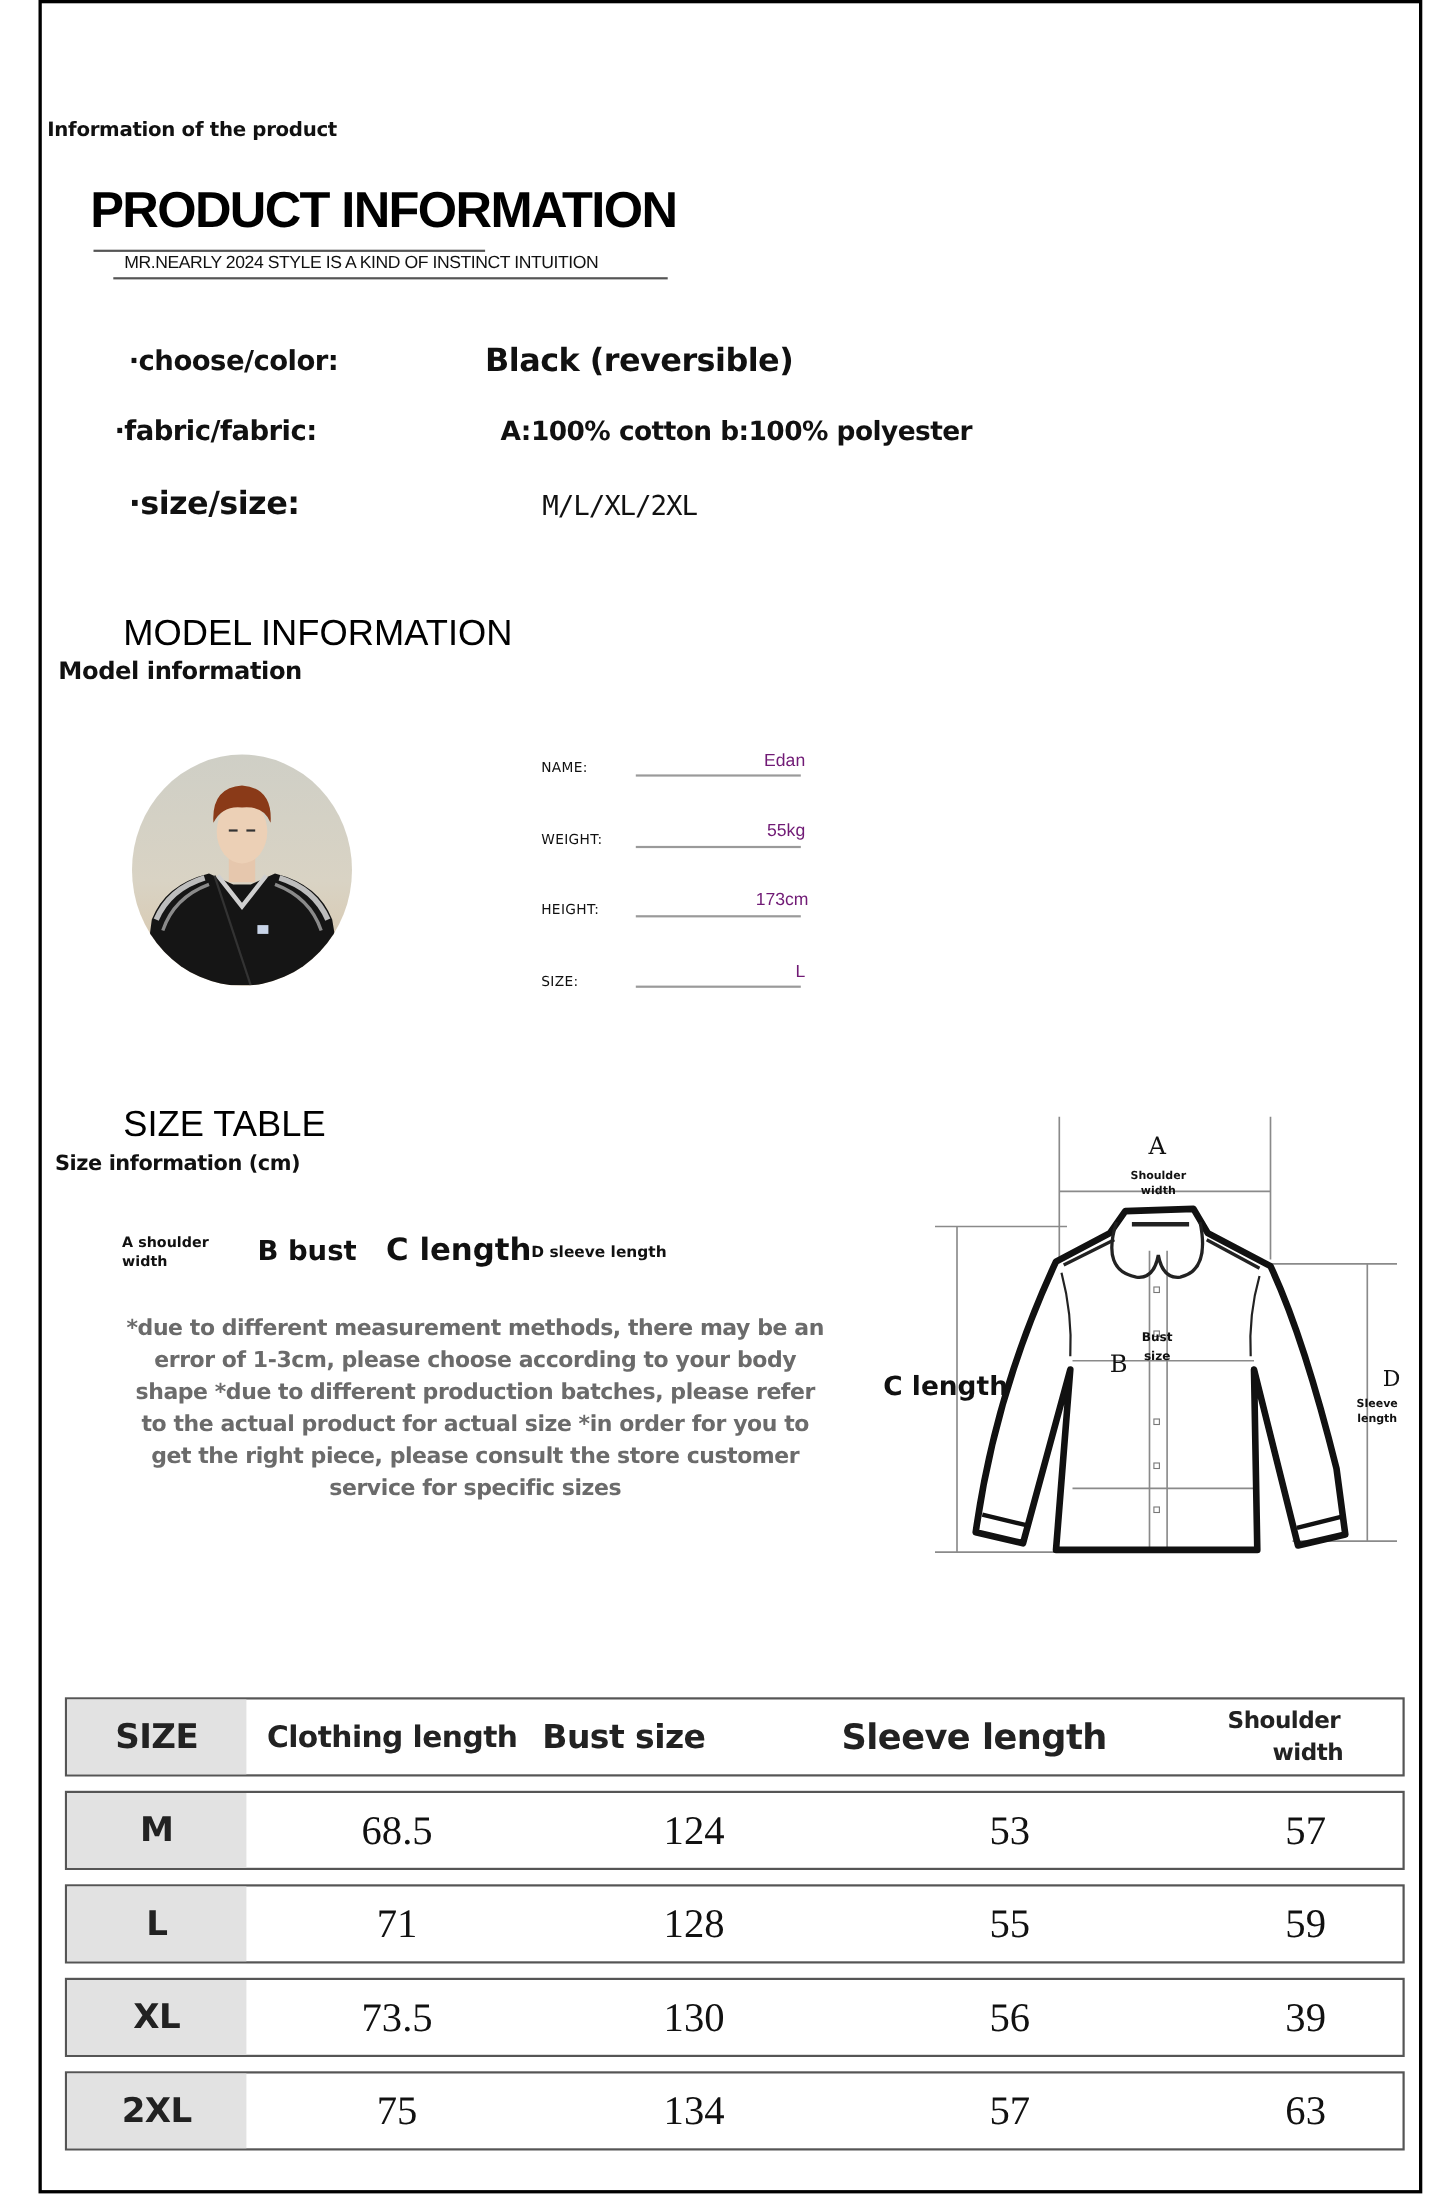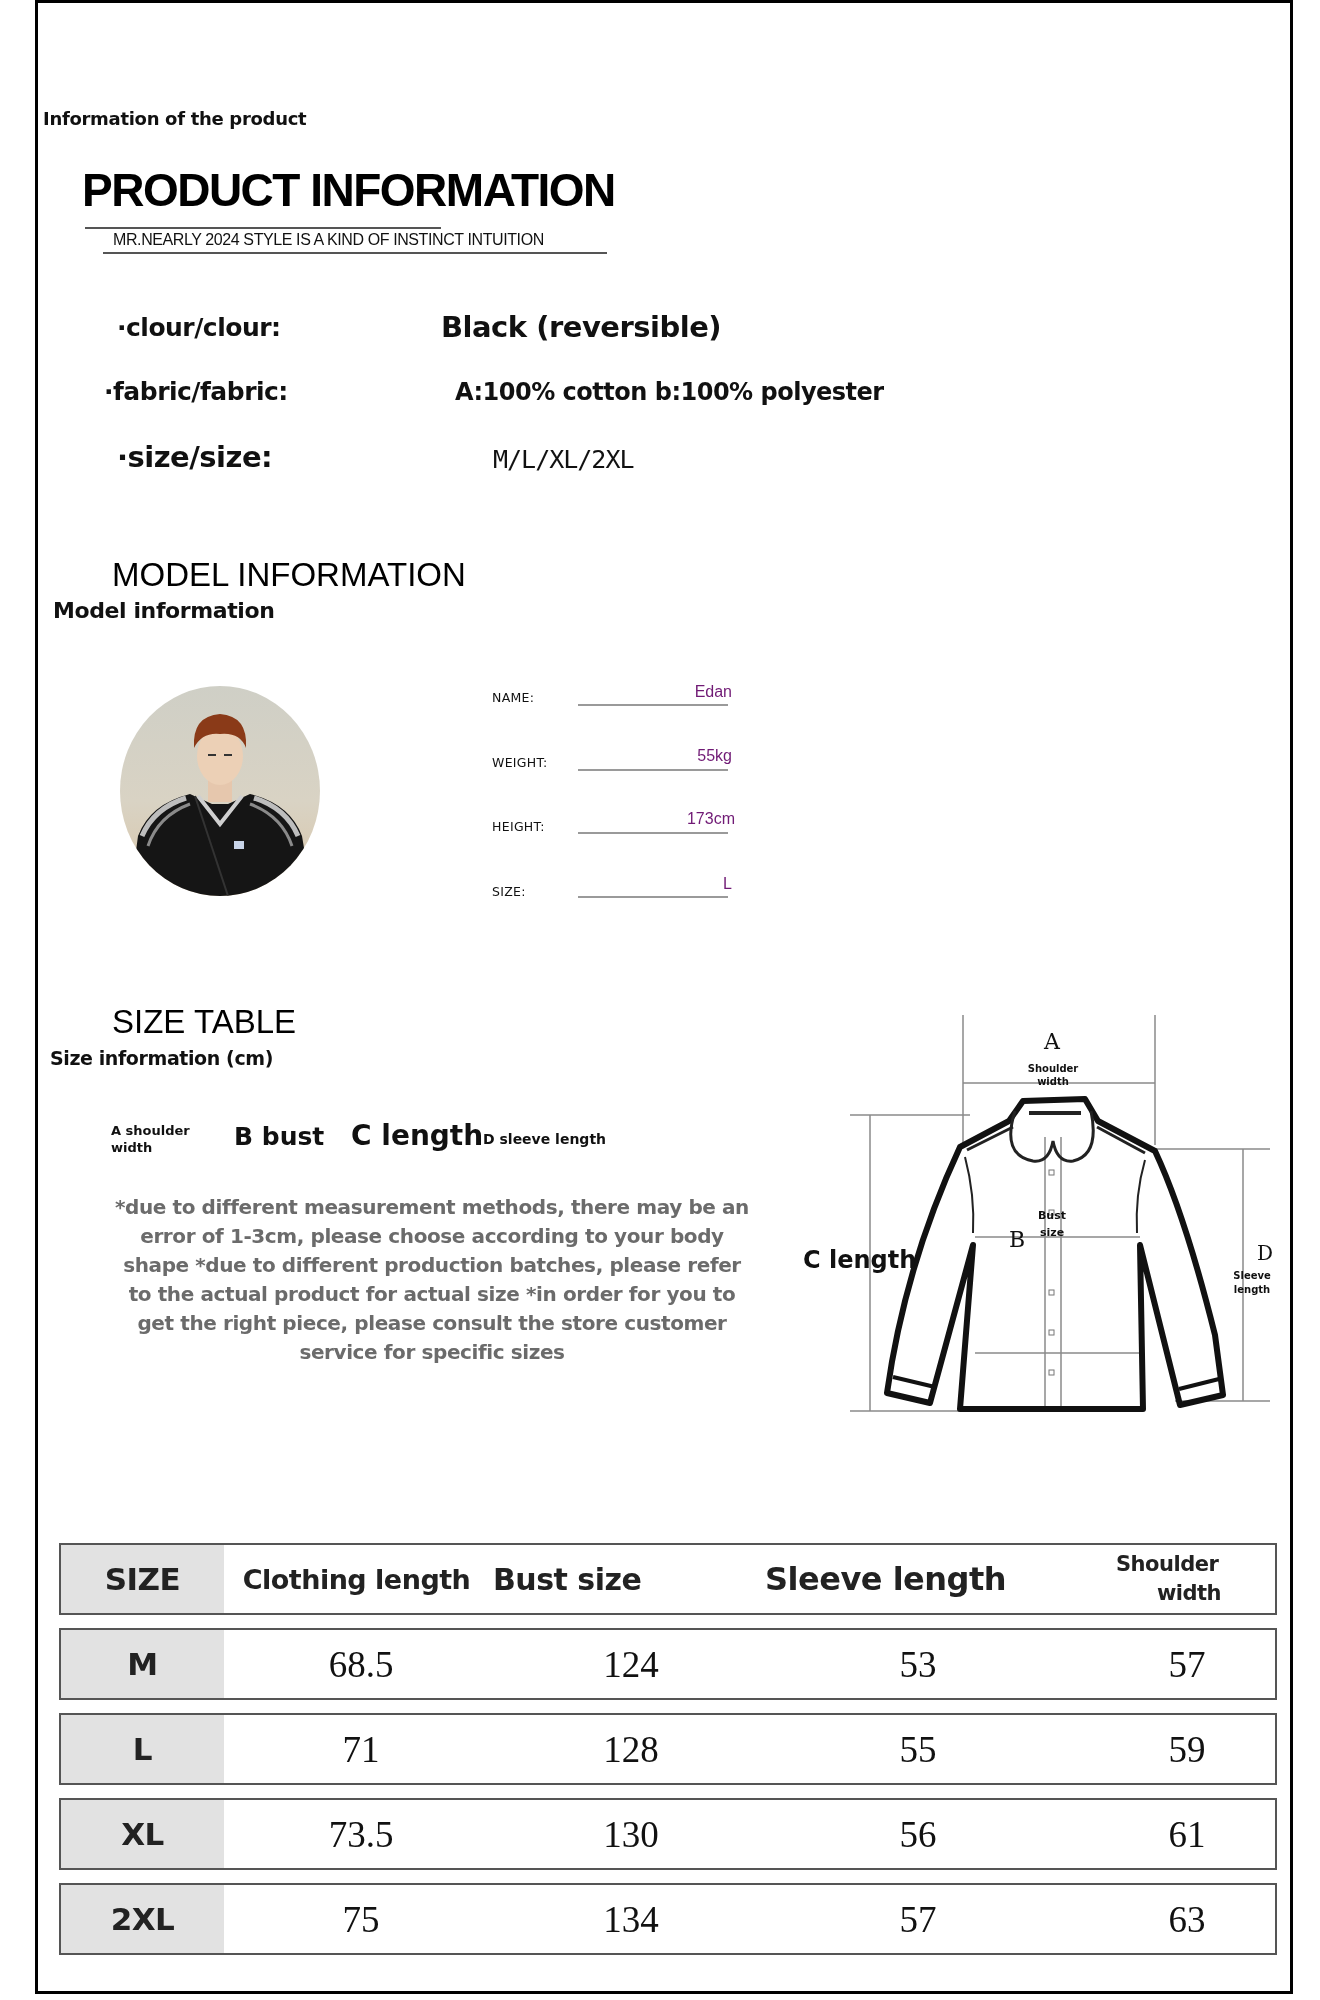--- a/index.html
+++ b/index.html
@@ -38,21 +38,21 @@
 <body>
 
 <div class="frame"></div>
 
 <div class="abs small-title">Information of the product</div>
 <div class="abs big-title">PRODUCT INFORMATION</div>
 <div class="rule" style="left:85px;top:227px;width:356px;"></div>
 <div class="abs tagline">MR.NEARLY 2024 STYLE IS A KIND OF INSTINCT INTUITION</div>
 <div class="rule" style="left:103px;top:252px;width:504px;"></div>
 
-<div class="abs attr-label" style="left:117px;top:313px;">·clour/clour:</div>
+<div class="abs attr-label" style="left:117px;top:313px;">·choose/color:</div>
 <div class="abs attr-value" style="left:441px;top:310px;">Black (reversible)</div>
 
 <div class="abs attr-label" style="left:104px;top:377px;">·fabric/fabric:</div>
 <div class="abs attr-value md" style="left:455px;top:378px;">A:100% cotton b:100% polyester</div>
 
 <div class="abs attr-label lg" style="left:117px;top:440px;">·size/size:</div>
 <div class="abs attr-value mono" style="left:493px;top:445px;">M/L/XL/2XL</div>
 
 <div class="abs section-title" style="left:112px;top:556px;">MODEL INFORMATION</div>
 <div class="abs section-sub" style="left:53px;top:598px;">Model information</div>
@@ -197,21 +197,21 @@
     <div class="t-cell" style="left:510px;width:120px;">128</div>
     <div class="t-cell" style="left:797px;width:120px;">55</div>
     <div class="t-cell" style="left:1066px;width:120px;">59</div>
   </div>
 
   <div class="t-row" style="top:255px;">
     <div class="size-cell">XL</div>
     <div class="t-cell" style="left:240px;width:120px;">73.5</div>
     <div class="t-cell" style="left:510px;width:120px;">130</div>
     <div class="t-cell" style="left:797px;width:120px;">56</div>
-    <div class="t-cell" style="left:1066px;width:120px;">61</div>
+    <div class="t-cell" style="left:1066px;width:120px;">39</div>
   </div>
 
   <div class="t-row" style="top:340px;">
     <div class="size-cell">2XL</div>
     <div class="t-cell" style="left:240px;width:120px;">75</div>
     <div class="t-cell" style="left:510px;width:120px;">134</div>
     <div class="t-cell" style="left:797px;width:120px;">57</div>
     <div class="t-cell" style="left:1066px;width:120px;">63</div>
   </div>
 </div>

